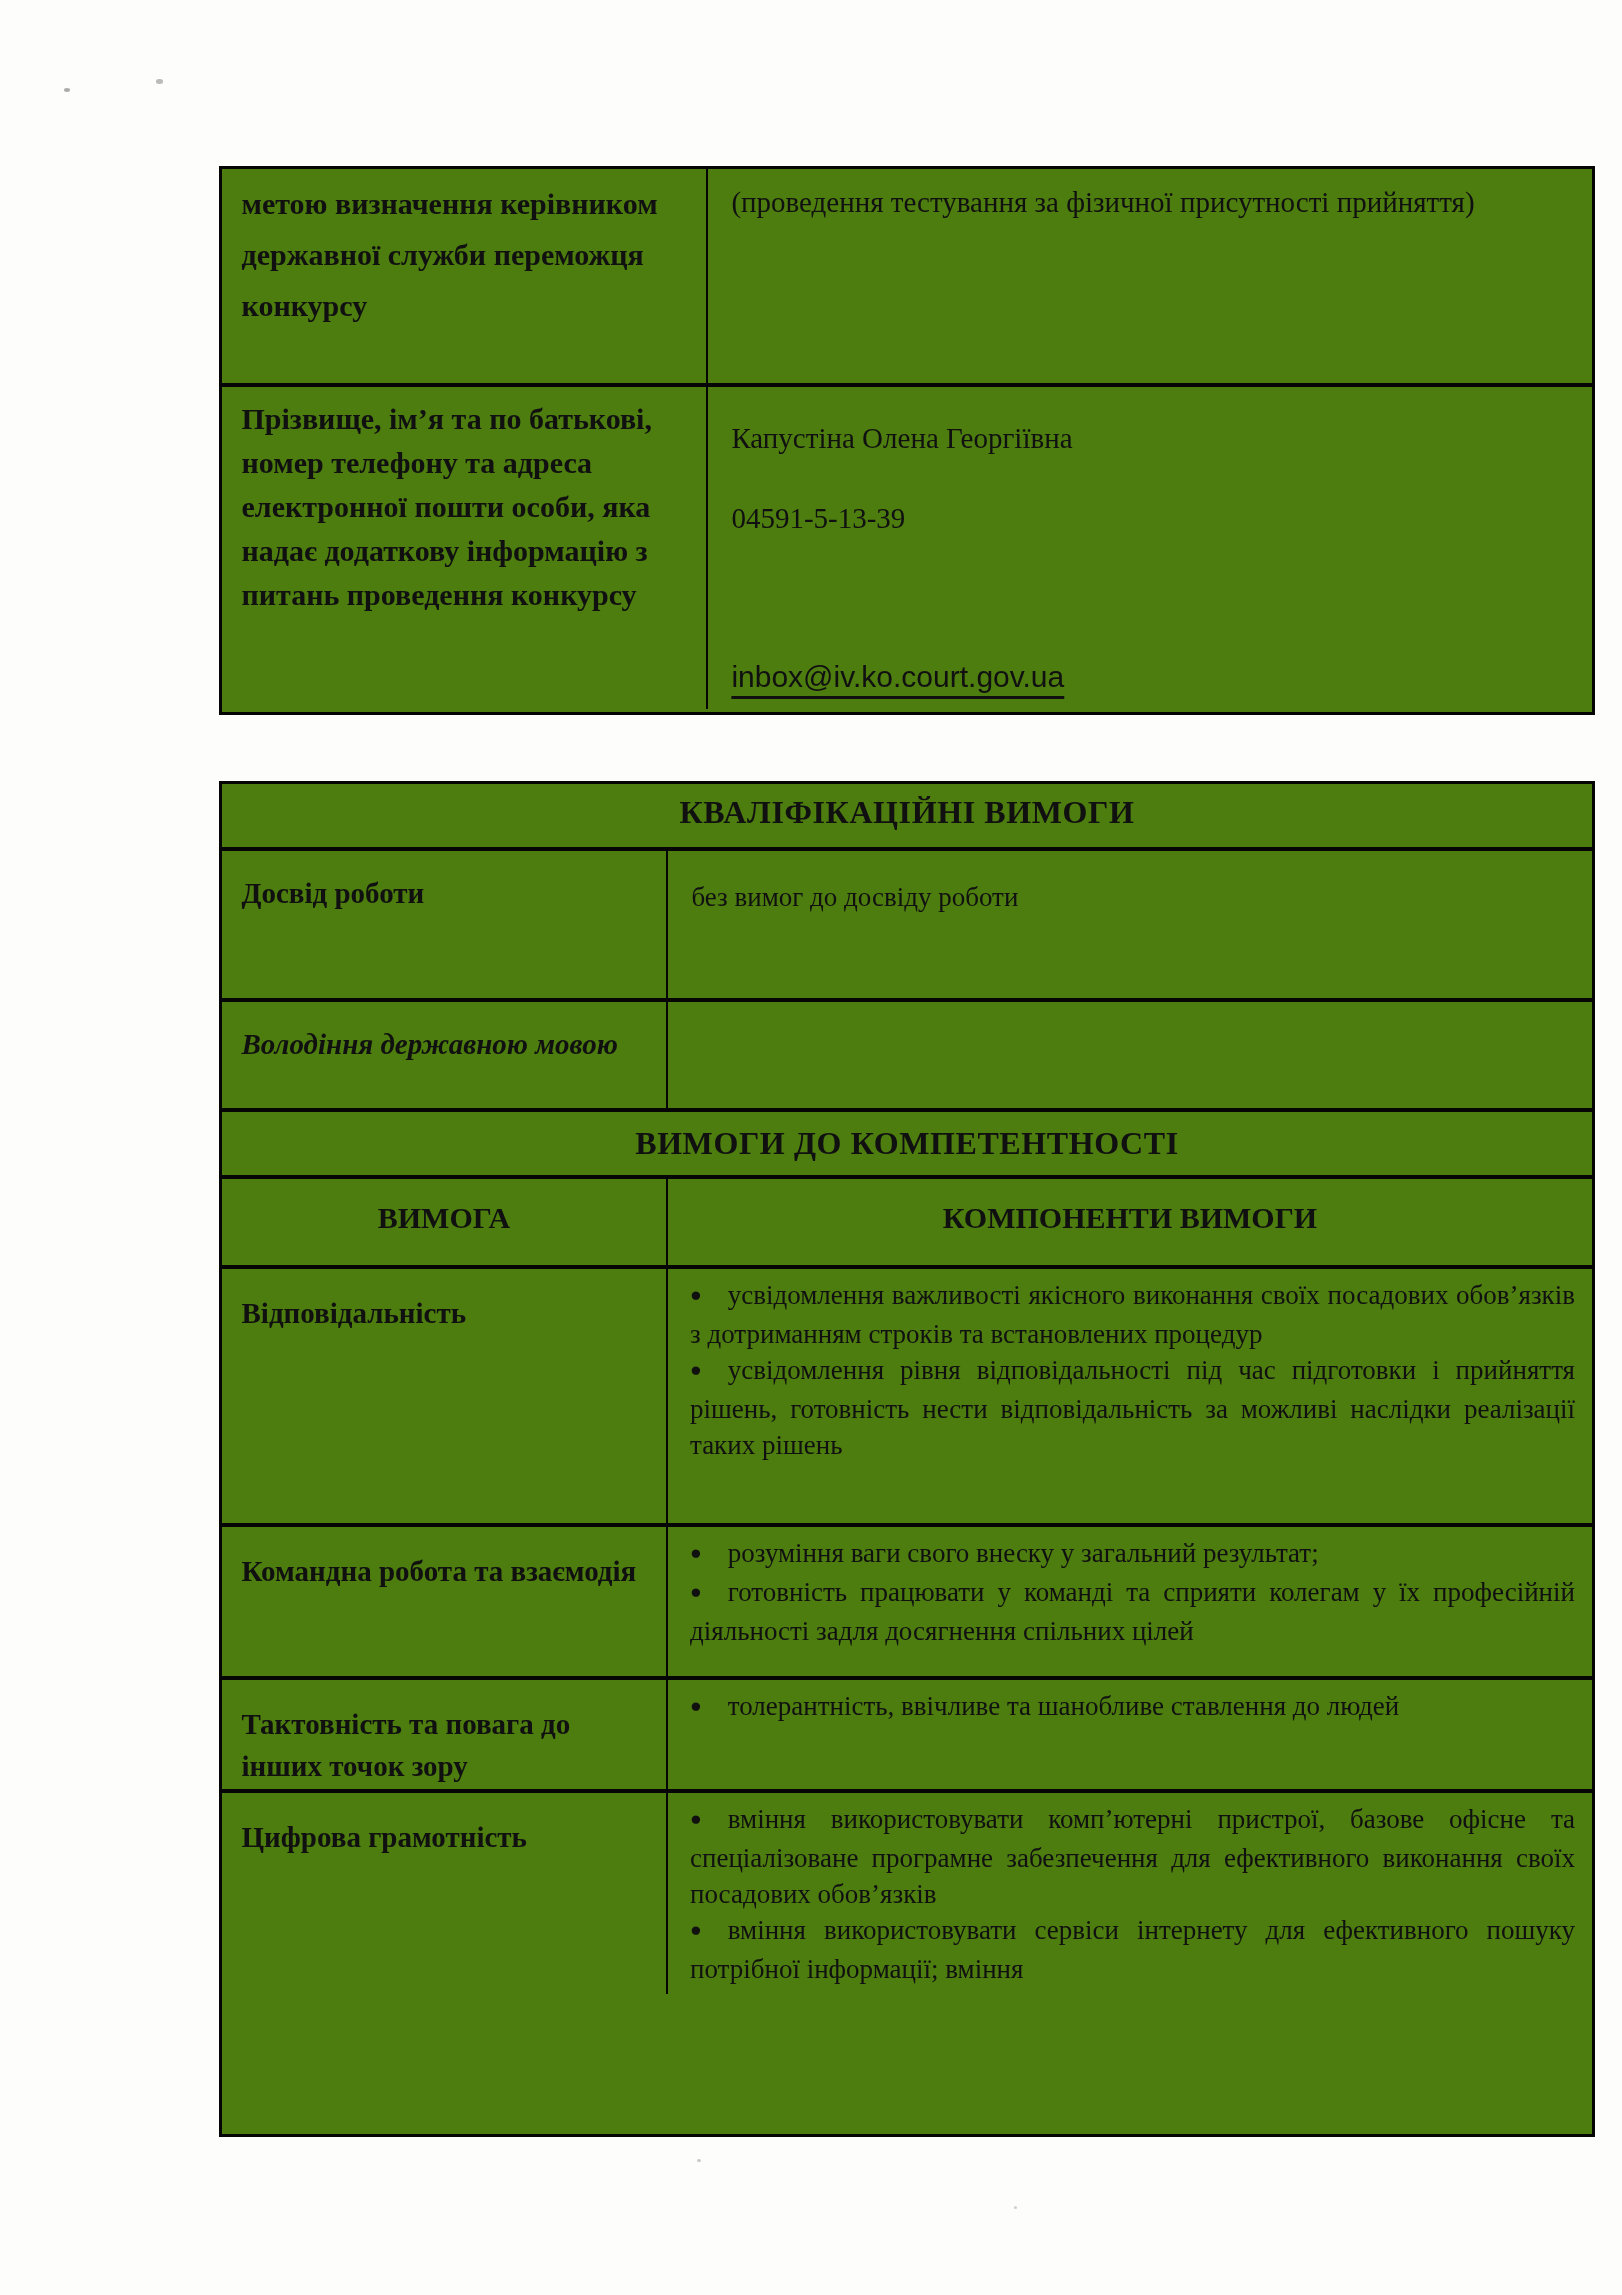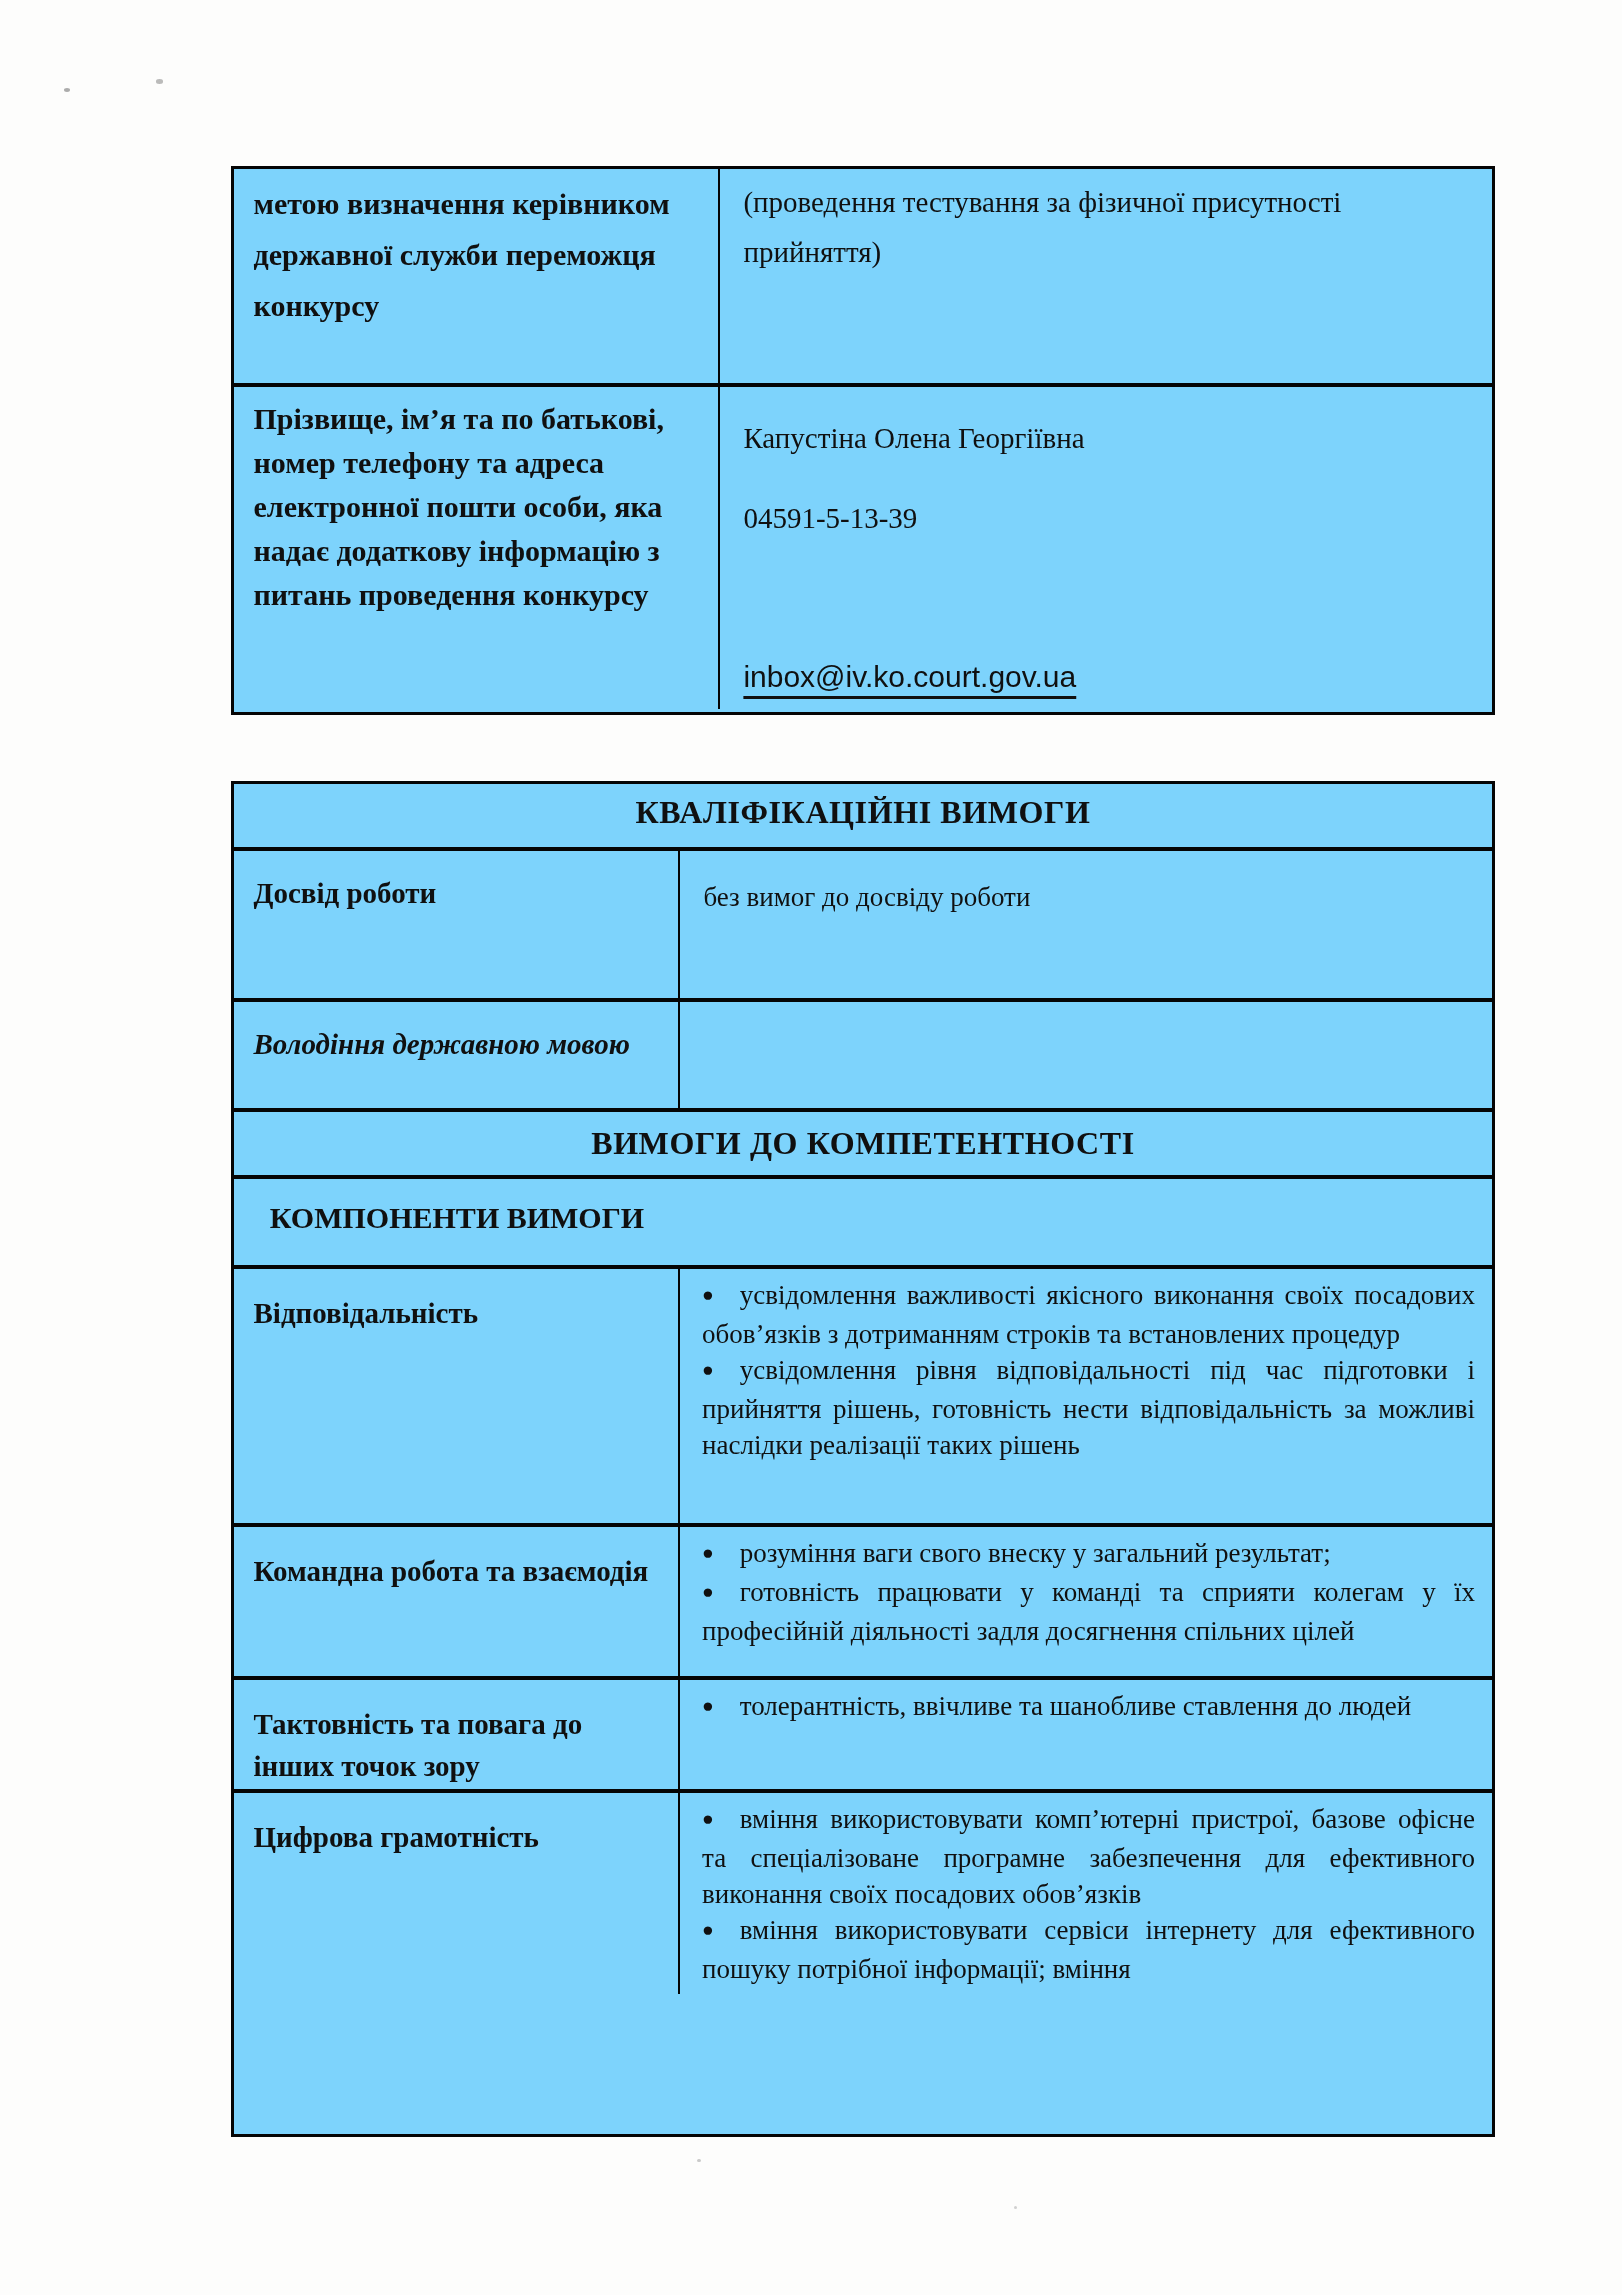--- a/index.html
+++ b/index.html
@@ -23,25 +23,25 @@
     border-radius: 50%;
     opacity: 0.55;
   }
   .speck.s1 { left: 64px;  top: 88px; width: 5.8px;  height: 3.9px; }
   .speck.s2 { left: 156px; top: 79px; width: 6.5px; height: 4.5px; opacity: .45; }
   .speck.s3 { left: 697px; top: 2159px; width: 3.9px; height: 3.2px; opacity: .35; }
   .speck.s4 { left: 1014px; top: 2206px; width: 3.2px; height: 3.2px; opacity: .3; }
 
   .tbl {
     position: absolute;
-    left: 231px;
-    width: 1264px;
+    left: 219px;
+    width: 1376px;
     box-sizing: border-box;
     border: 3.9px solid #050505;
-    background: #7dd3fc;
+    background: #4d7c0f;
   }
   .tbl1 { top: 166px;  height: 549px; }
   .tbl2 { top: 781px; height: 1356px; }
 
   .trow {
     display: grid;
     box-sizing: border-box;
     border-top: 4.5px solid #050505;
   }
   .trow.first { border-top: none; }
@@ -173,20 +173,21 @@
       <div class="cell val">без вимог до досвіду роботи</div>
     </div>
 
     <div class="trow two-col row-mova">
       <div class="cell lft lbl">Володіння державною мовою</div>
     </div>
 
     <div class="trow hrow row-comph">ВИМОГИ ДО КОМПЕТЕНТНОСТІ</div>
 
     <div class="trow two-col row-colh">
+      <div class="cell lft">ВИМОГА</div>
       <div class="cell">КОМПОНЕНТИ ВИМОГИ</div>
     </div>
 
     <div class="trow two-col comp row-resp">
       <div class="cell lft lbl">Відповідальність</div>
       <div class="cell bullets">
         <p><span class="bullet-glyph">●</span><span>усвідомлення важливості якісного виконання своїх посадових обов’язків з дотриманням строків та встановлених процедур</span></p>
         <p><span class="bullet-glyph">●</span><span>усвідомлення рівня відповідальності під час підготовки і прийняття рішень, готовність нести відповідальність за можливі наслідки реалізації таких рішень</span></p>
       </div>
     </div>

